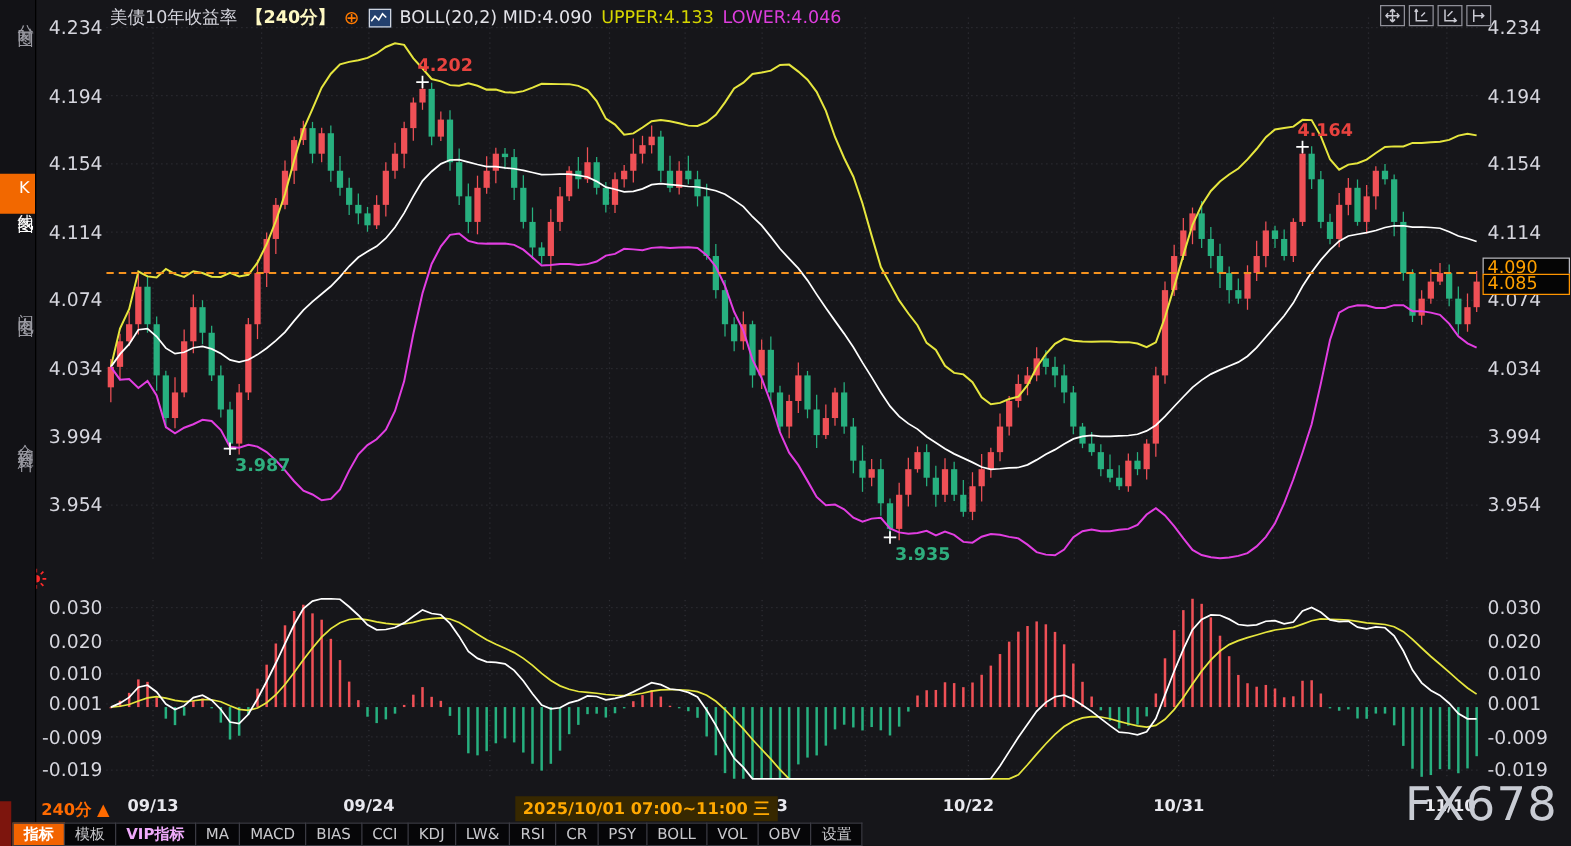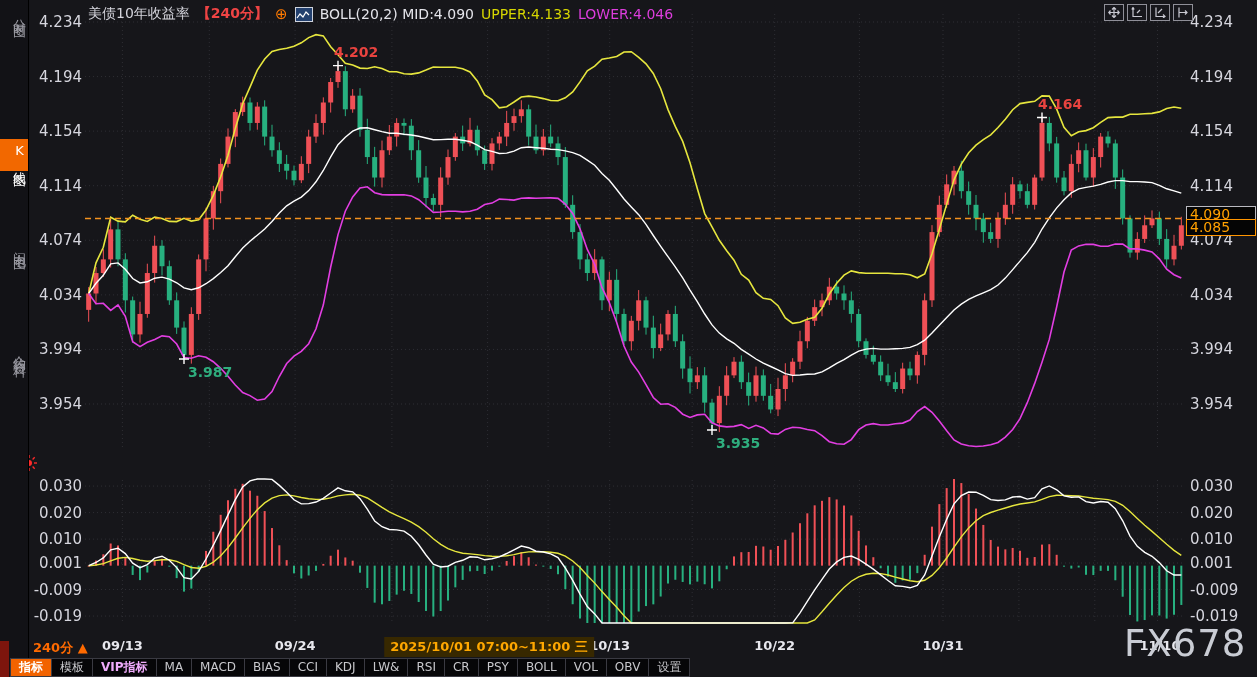--- a/index.html
+++ b/index.html
@@ -7,21 +7,21 @@
        font-family:"DejaVu Sans",sans-serif;-webkit-font-smoothing:antialiased;}
   #stage{position:absolute;inset:0;background:#16161a;}
   
   #sidebar{position:absolute;left:0;top:0;width:28px;height:677px;background:#121216;border-right:1px solid #000;z-index:6;}
   .side-tab{position:absolute;left:0;width:28px;writing-mode:vertical-rl;text-orientation:upright;
             text-align:center;font-size:13px;color:#9a9aa2;letter-spacing:3px;padding:4px 0;cursor:pointer;}
   .side-tab.active{background:#f26800;color:#fff;}
   #red-marker{position:absolute;left:0;top:641px;width:9px;height:36px;background:#7d150d;z-index:7;}
   
   #hdr{position:absolute;left:88px;top:5px;display:flex;align-items:center;gap:7px;font-size:14px;z-index:5;white-space:nowrap;}
-  .t-title{color:#d4d4dc;} .t-period{color:#ef4444;font-weight:bold;}
+  .t-title{color:#d4d4dc;} .t-period{color:#fef9c3;font-weight:bold;}
   .t-target{color:#ff7a00;font-size:15px;line-height:14px;}
   .t-mid{color:#e4e4ea;} .t-upper{color:#d6d600;} .t-lower{color:#dd3ddd;}
   .mini-chart-icon{width:16px;height:13px;background:#23406e;border:1px solid #cfd4de;display:inline-block;}
   
   #tr-icons{position:absolute;left:1104px;top:4px;display:flex;gap:3px;z-index:5;}
   .ticon{width:18px;height:15px;border:1px solid #8f8f98;background:#17171c;display:flex;align-items:center;justify-content:center;cursor:pointer;}
   .ticon svg{stroke:#c9c9d2;fill:none;stroke-width:1.2;}
   
   #labels{position:absolute;inset:0;pointer-events:none;z-index:4;}
   .ytick{position:absolute;font-size:15px;color:#d6d6de;}
@@ -660,21 +660,21 @@
       <div class="dlabel" style="left: 1160px; text-align: right;">11/10</div>
     </div>
 
   <div class="ptag" id="tag-mid" style="top: 206px;">4.090</div>
   <div class="ptag" id="tag-last" style="top: 219px;">4.085</div>
 
   <div id="period-corner">
     <span>240分</span>
     <span>▲</span>
   </div>
-  <div id="session-box" style="left: 489px;">2025/10/01 07:00~11:00 三</div>
+  <div id="session-box" style="left: 517px;">2025/10/01 07:00~11:00 三</div>
 
   <div id="watermark">FX678</div>
 
   <div id="toolbar">
       <div class="tb-item active">指标</div>
       <div class="tb-item">模板</div>
       <div class="tb-item vip">VIP指标</div>
       <div class="tb-item">MA</div>
       <div class="tb-item">MACD</div>
       <div class="tb-item">BIAS</div>

